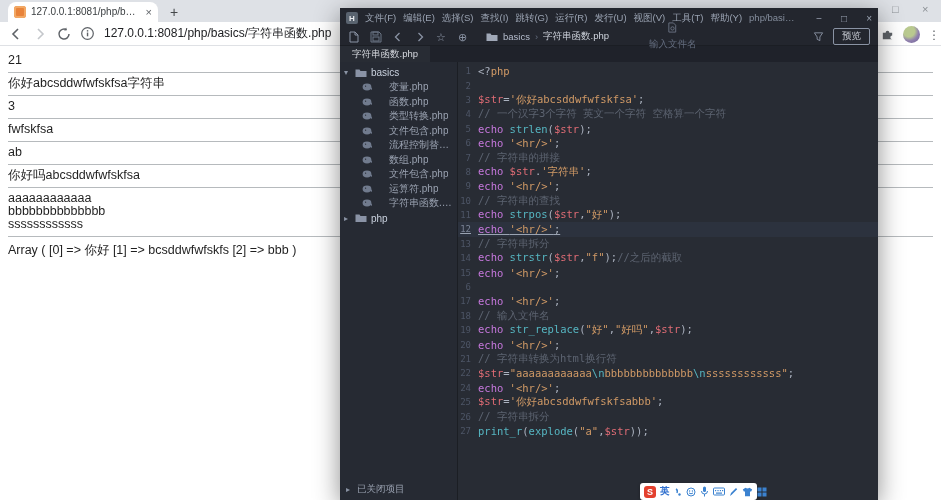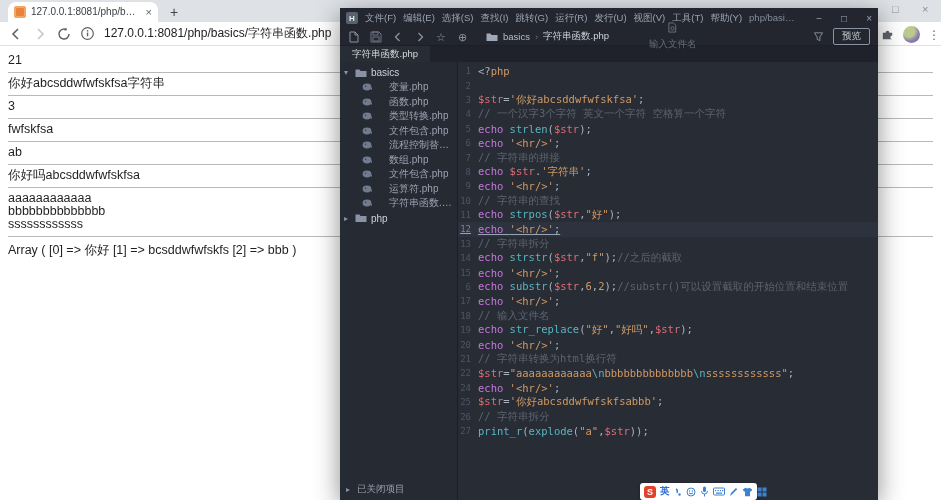--- a/index.html
+++ b/index.html
@@ -428,21 +428,20 @@
         <div class="code-line">
           <span class="gutter">14</span>
           <span class="ltext"><span class="tk-kw">echo </span><span class="tk-fn">strstr</span><span class="tk-pl">(</span><span class="tk-var">$str</span><span class="tk-pl">,</span><span class="tk-str">"f"</span><span class="tk-pl">);</span><span class="tk-com">//之后的截取</span></span>
         </div>
         <div class="code-line">
           <span class="gutter">15</span>
           <span class="ltext"><span class="tk-kw">echo </span><span class="tk-str">'&lt;hr/&gt;'</span><span class="tk-pl">;</span></span>
         </div>
         <div class="code-line">
           <span class="gutter">6</span>
-          <span class="ltext"><span class="tk-kw">echo </span><span class="tk-fn">substr</span><span class="tk-pl">(</span><span class="tk-var">$str</span><span class="tk-pl">,</span><span class="tk-num">6</span><span class="tk-pl">,</span><span class="tk-num">2</span><span class="tk-pl">);</span><span class="tk-com">//substr()可以设置截取的开始位置和结束位置</span></span>
         </div>
         <div class="code-line">
           <span class="gutter">17</span>
           <span class="ltext"><span class="tk-kw">echo </span><span class="tk-str">'&lt;hr/&gt;'</span><span class="tk-pl">;</span></span>
         </div>
         <div class="code-line">
           <span class="gutter">18</span>
           <span class="ltext"><span class="tk-com">// 输入文件名</span></span>
         </div>
         <div class="code-line">

